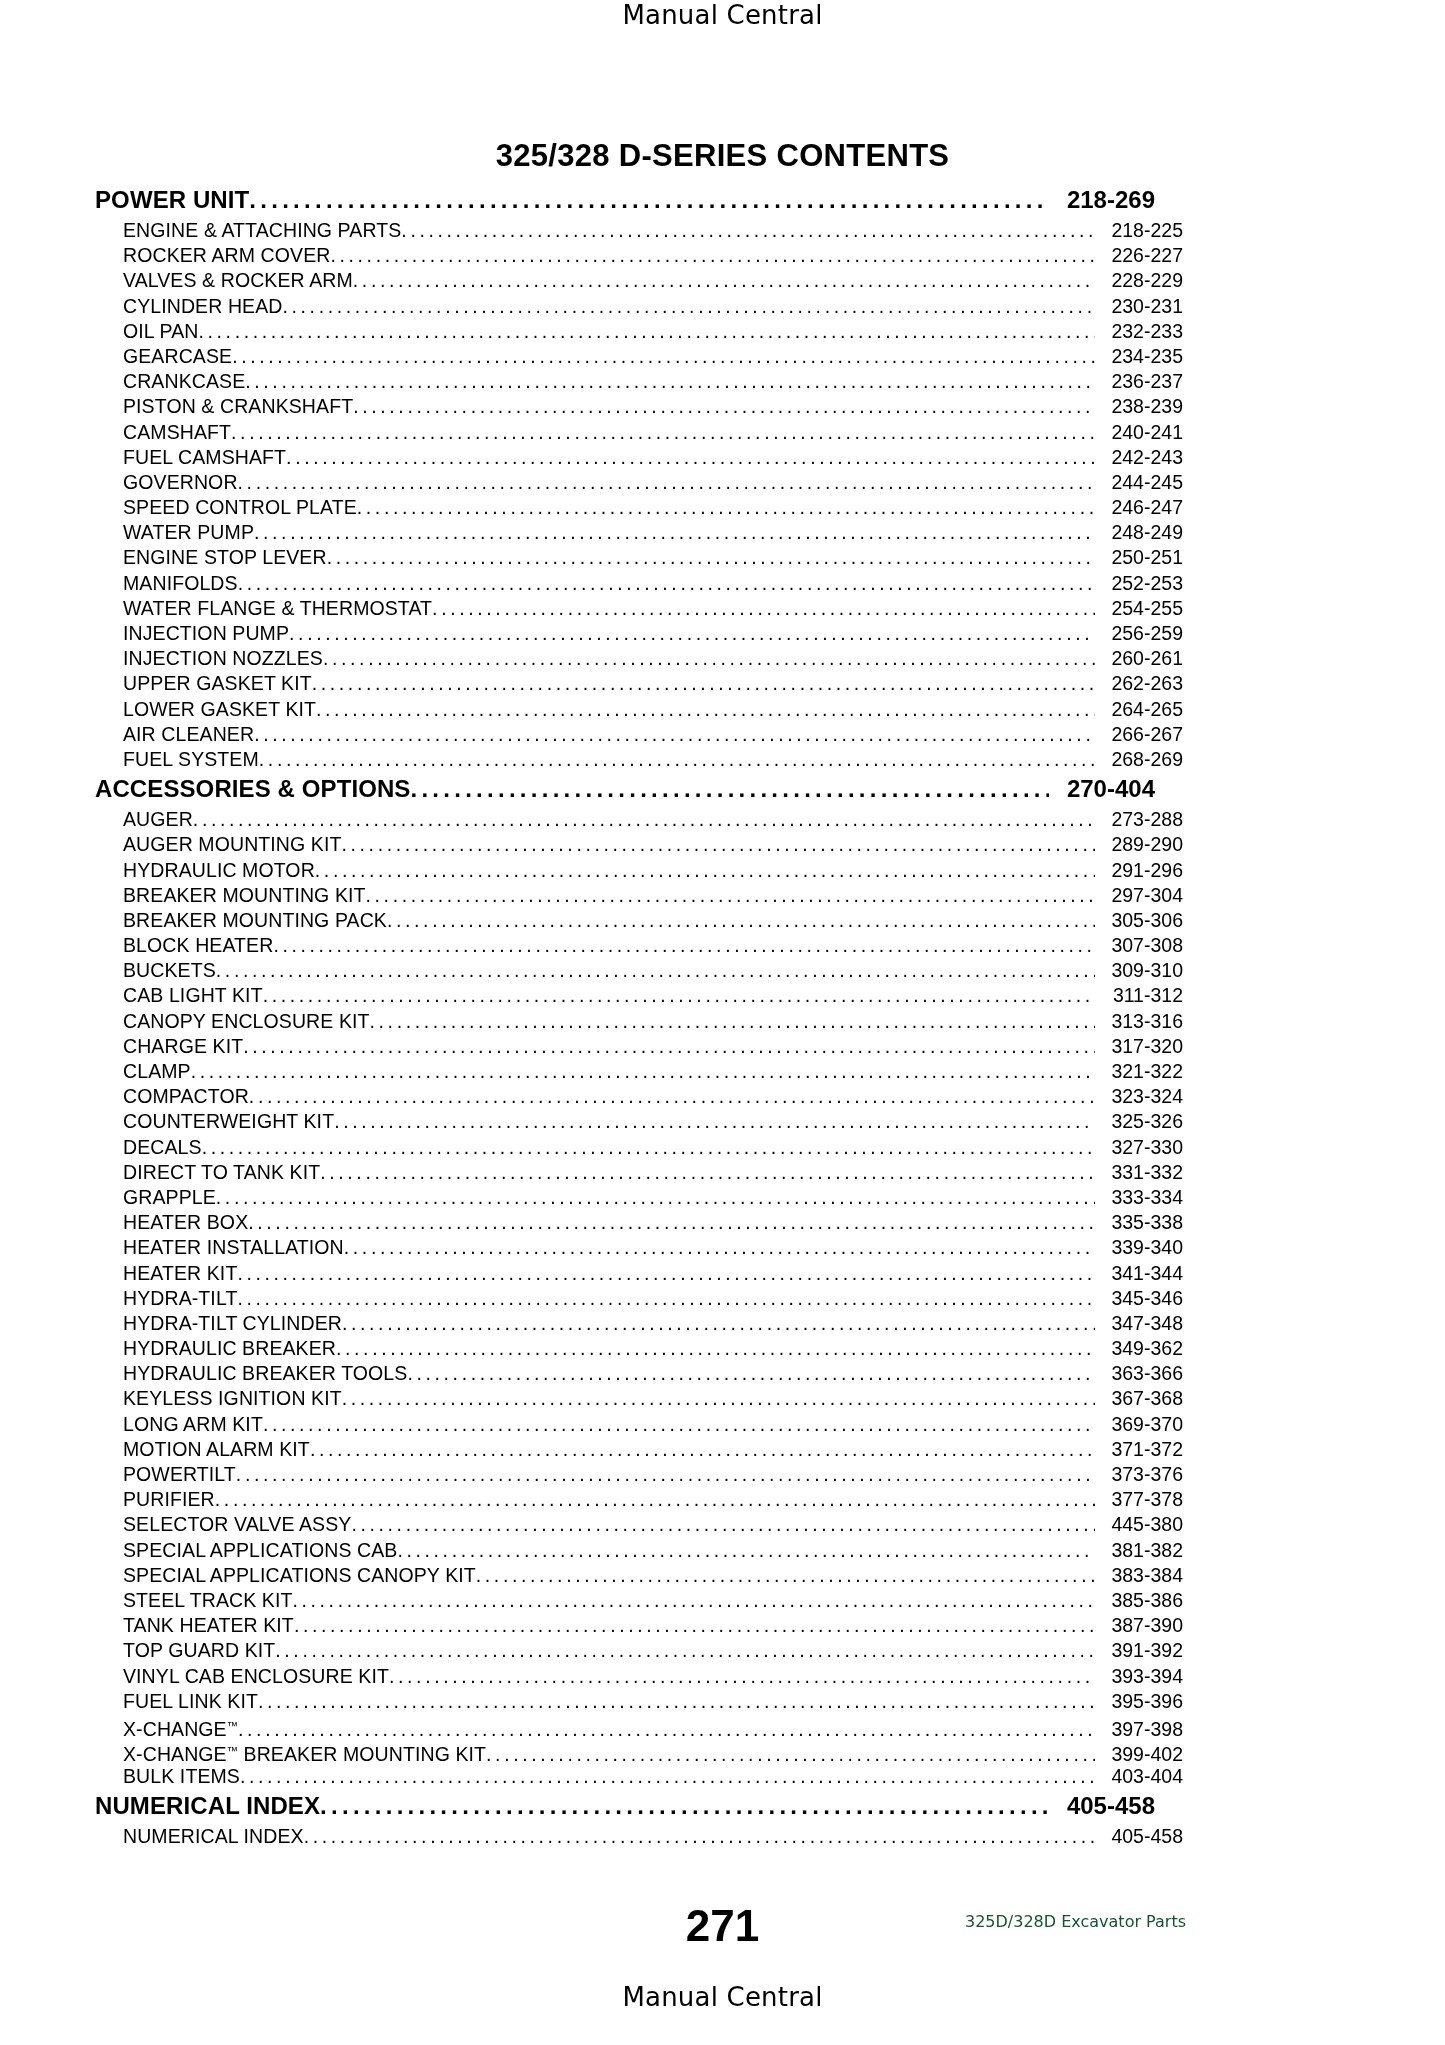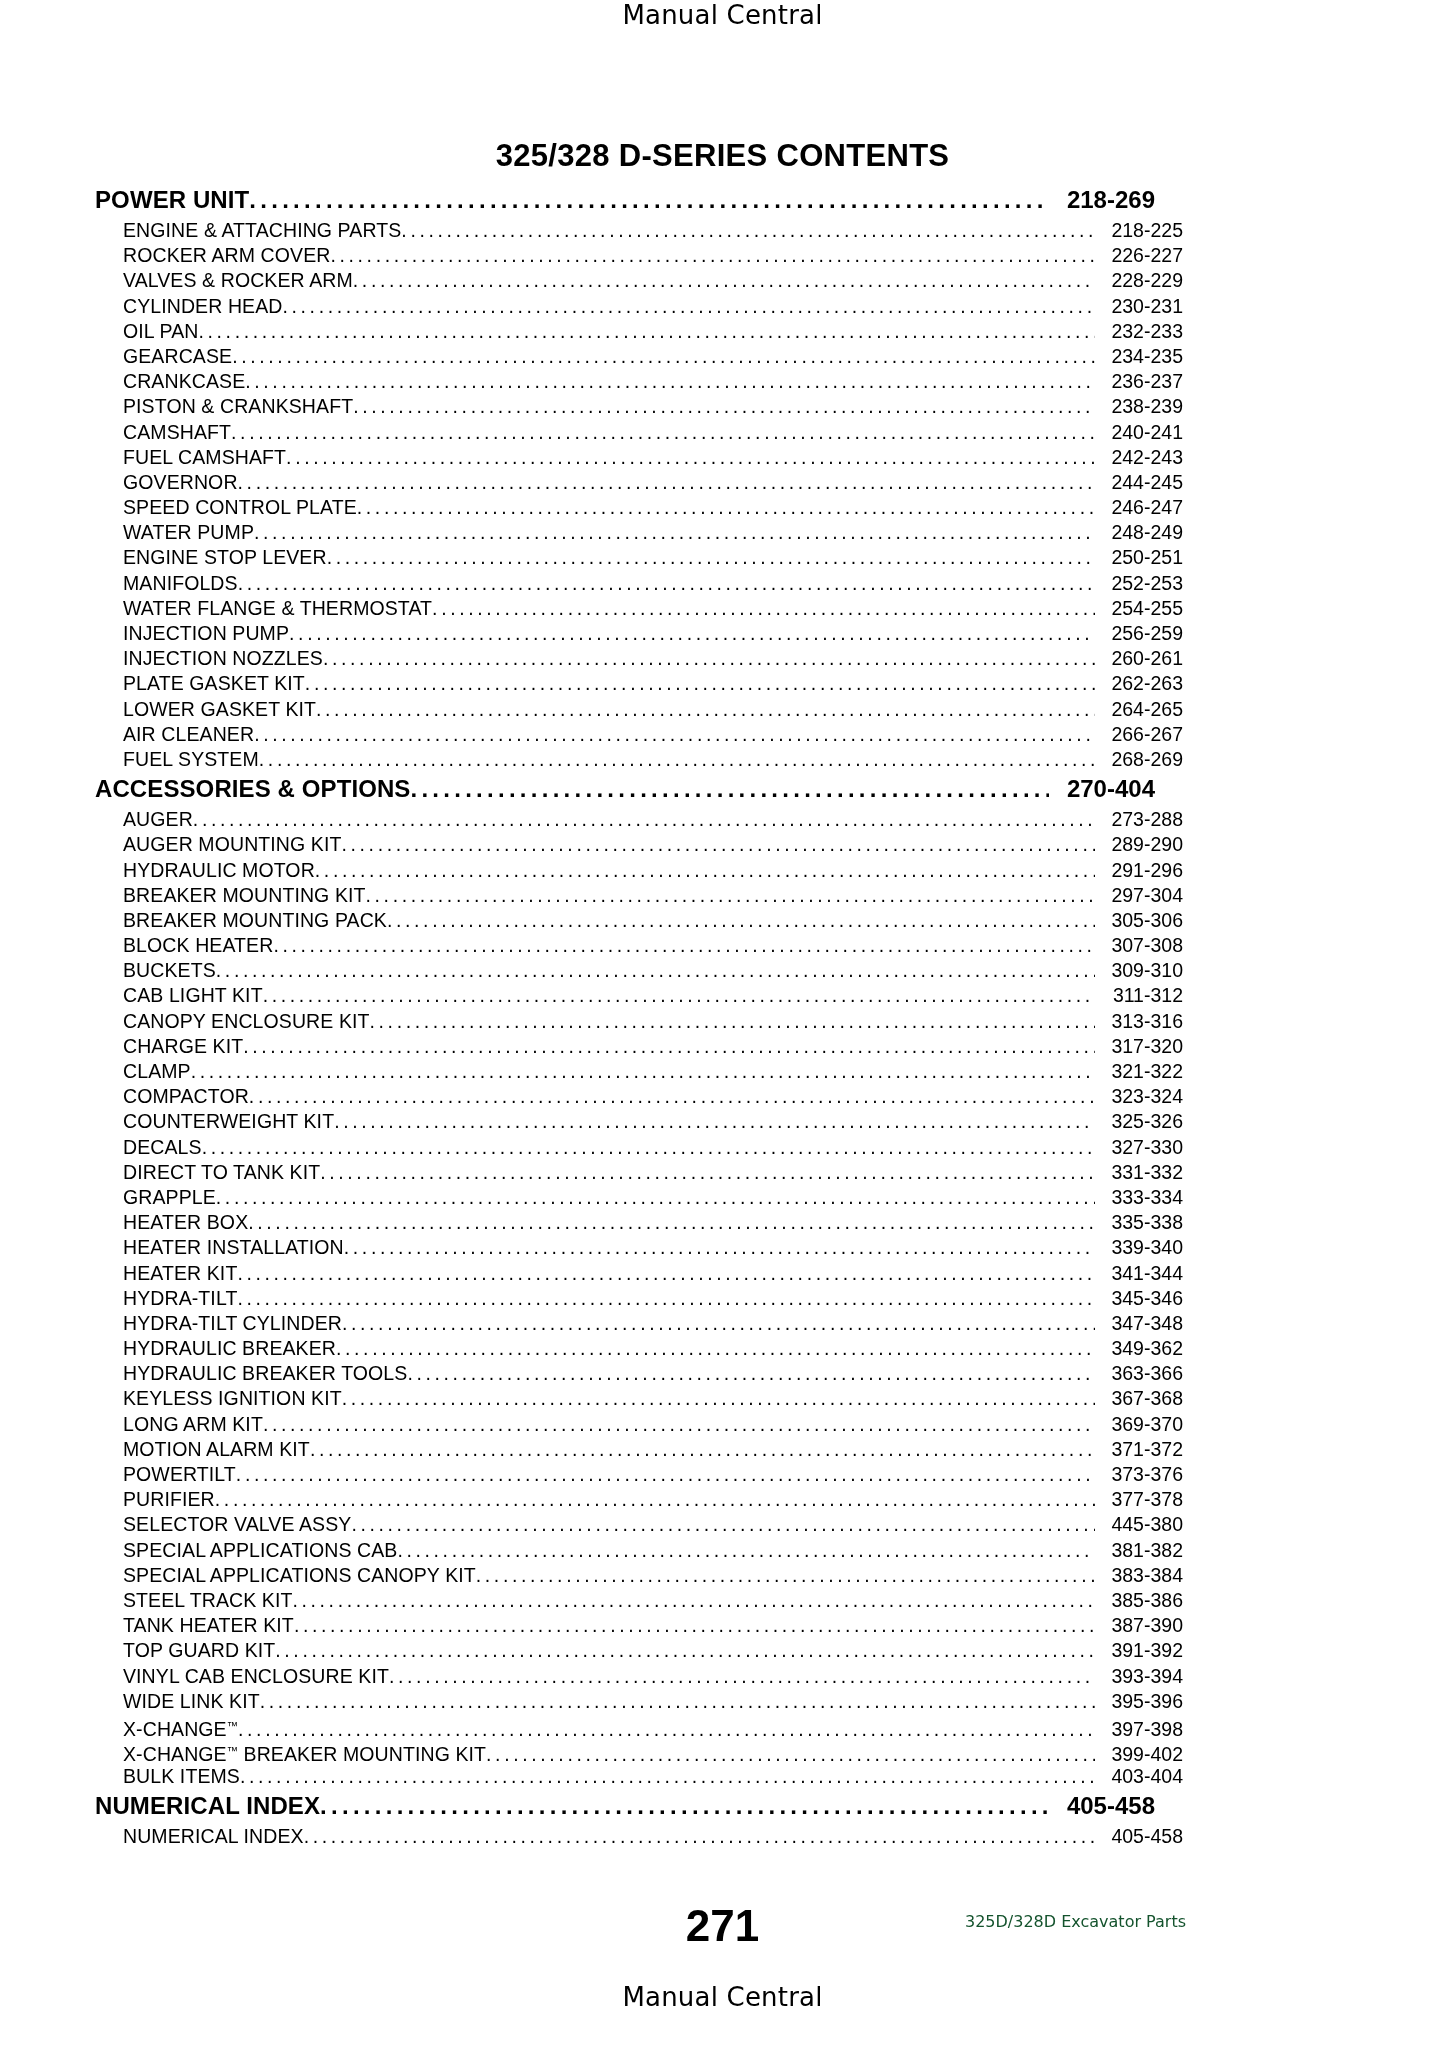--- a/index.html
+++ b/index.html
@@ -244,21 +244,21 @@
         <span class="toc-label">INJECTION PUMP</span>
         <span class="toc-dots"></span>
         <span class="toc-pages">256-259</span>
       </div>
       <div class="toc-row level-sub">
         <span class="toc-label">INJECTION NOZZLES</span>
         <span class="toc-dots"></span>
         <span class="toc-pages">260-261</span>
       </div>
       <div class="toc-row level-sub">
-        <span class="toc-label">PLATE GASKET KIT</span>
+        <span class="toc-label">UPPER GASKET KIT</span>
         <span class="toc-dots"></span>
         <span class="toc-pages">262-263</span>
       </div>
       <div class="toc-row level-sub">
         <span class="toc-label">LOWER GASKET KIT</span>
         <span class="toc-dots"></span>
         <span class="toc-pages">264-265</span>
       </div>
       <div class="toc-row level-sub">
         <span class="toc-label">AIR CLEANER</span>
@@ -444,21 +444,21 @@
         <span class="toc-label">TOP GUARD KIT</span>
         <span class="toc-dots"></span>
         <span class="toc-pages">391-392</span>
       </div>
       <div class="toc-row level-sub">
         <span class="toc-label">VINYL CAB ENCLOSURE KIT</span>
         <span class="toc-dots"></span>
         <span class="toc-pages">393-394</span>
       </div>
       <div class="toc-row level-sub">
-        <span class="toc-label">WIDE LINK KIT</span>
+        <span class="toc-label">FUEL LINK KIT</span>
         <span class="toc-dots"></span>
         <span class="toc-pages">395-396</span>
       </div>
       <div class="toc-row level-sub">
         <span class="toc-label">X-CHANGE<span class="tm">™</span></span>
         <span class="toc-dots"></span>
         <span class="toc-pages">397-398</span>
       </div>
       <div class="toc-row level-sub">
         <span class="toc-label">X-CHANGE<span class="tm">™</span> BREAKER MOUNTING KIT</span>

